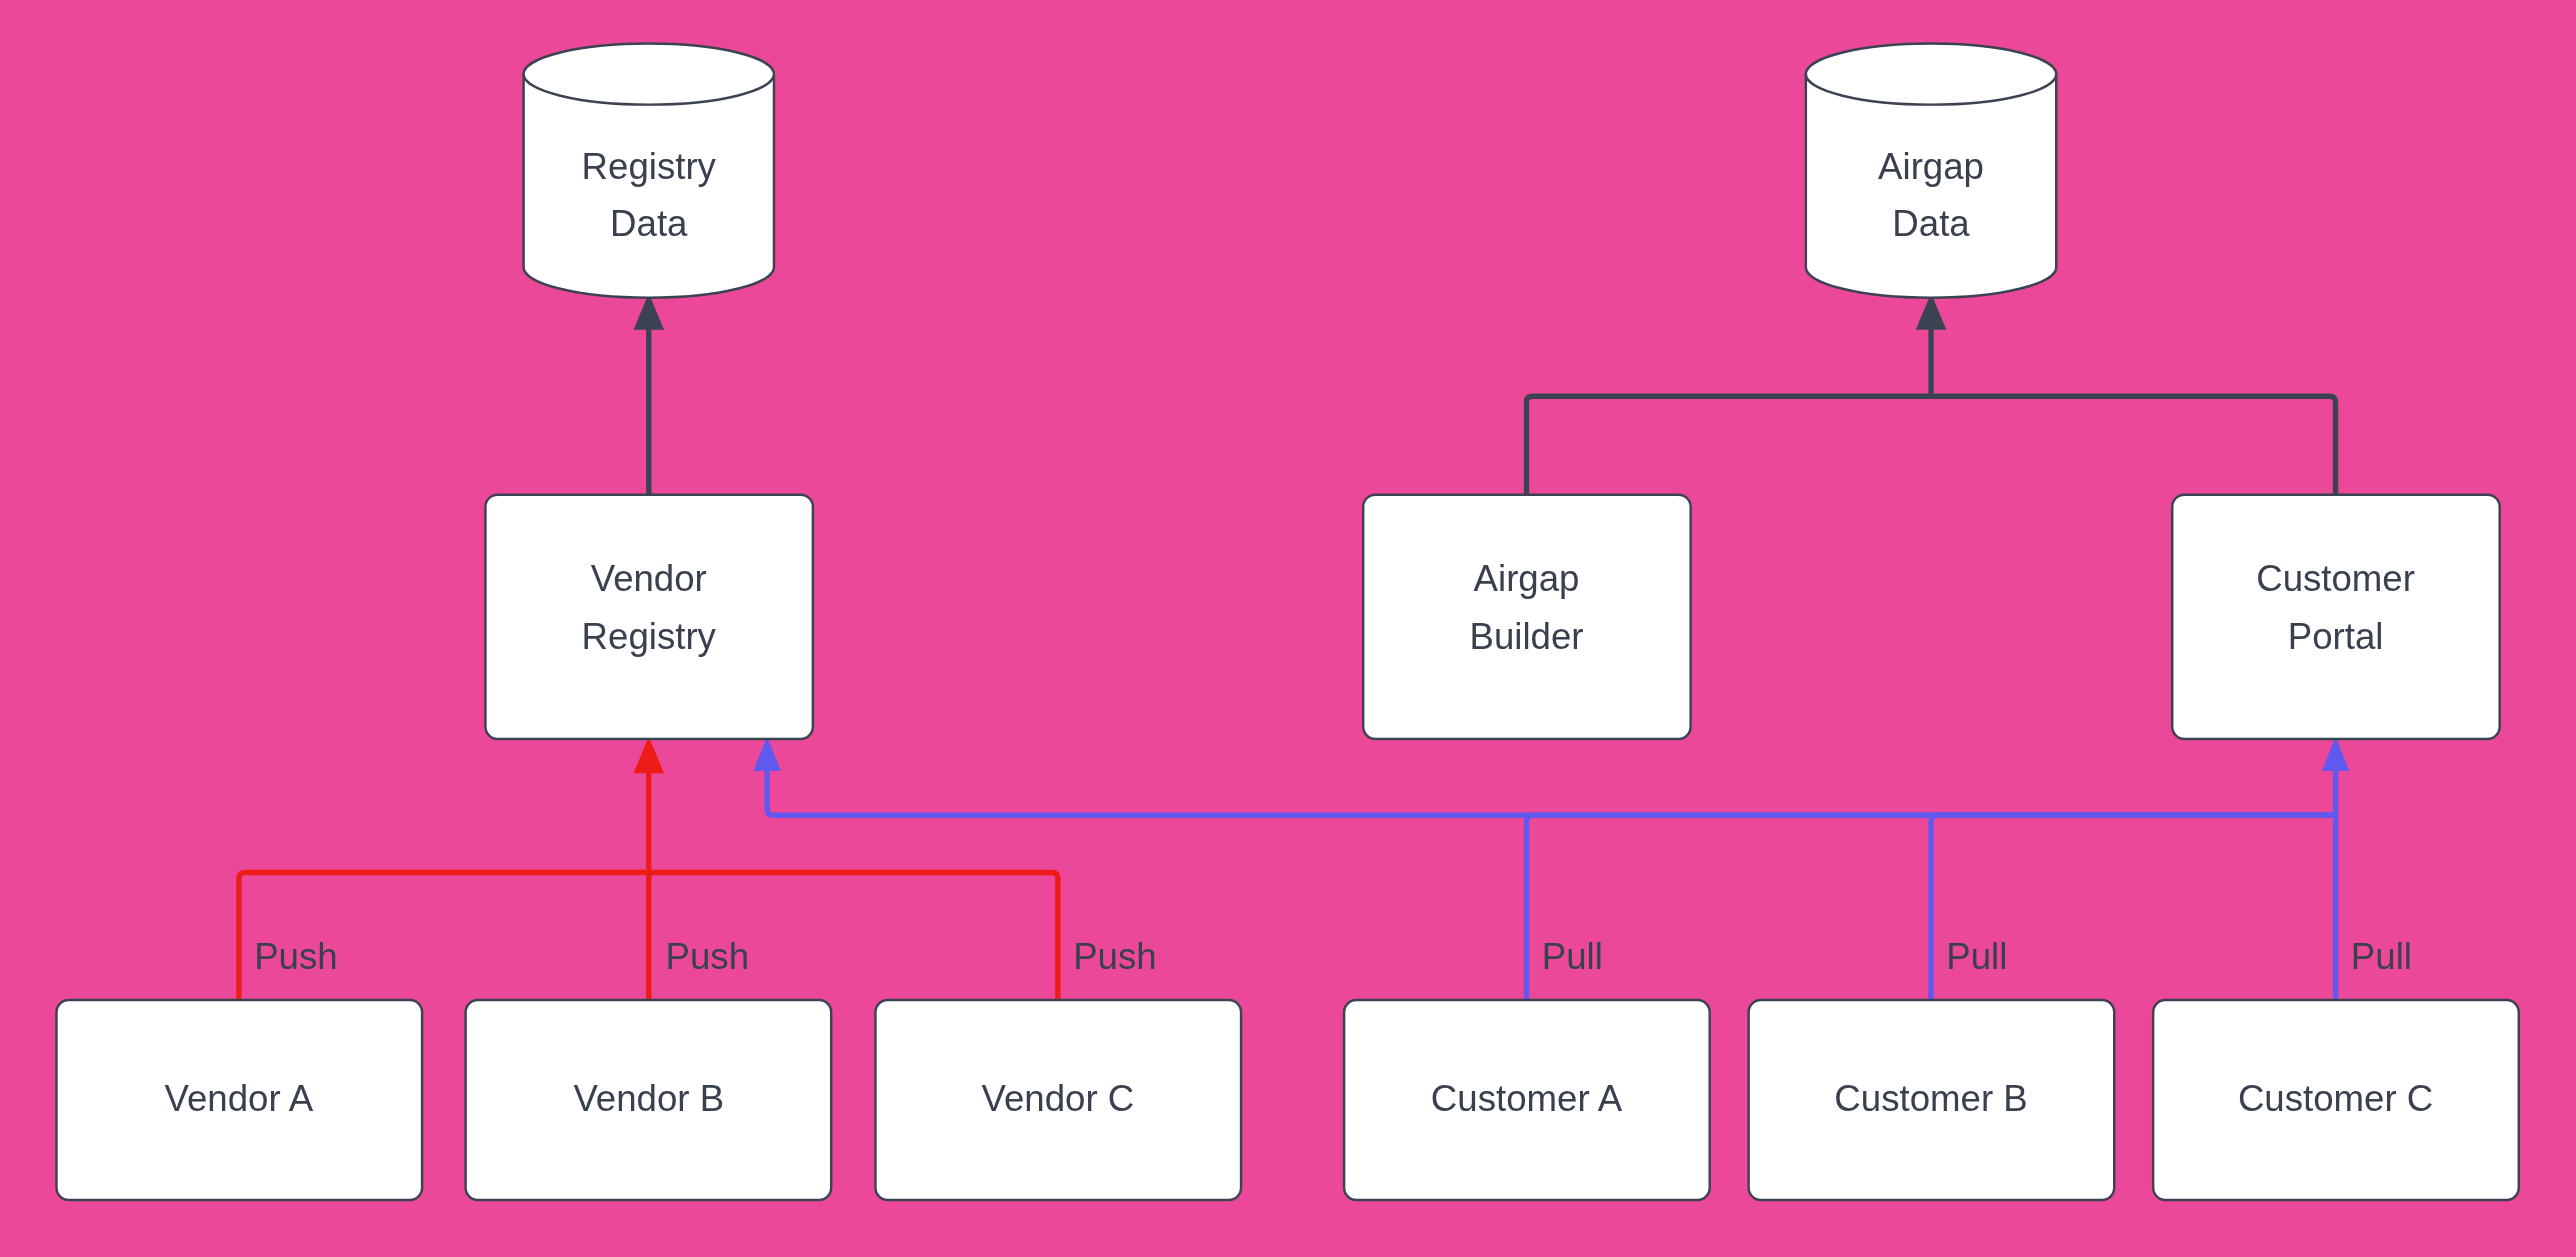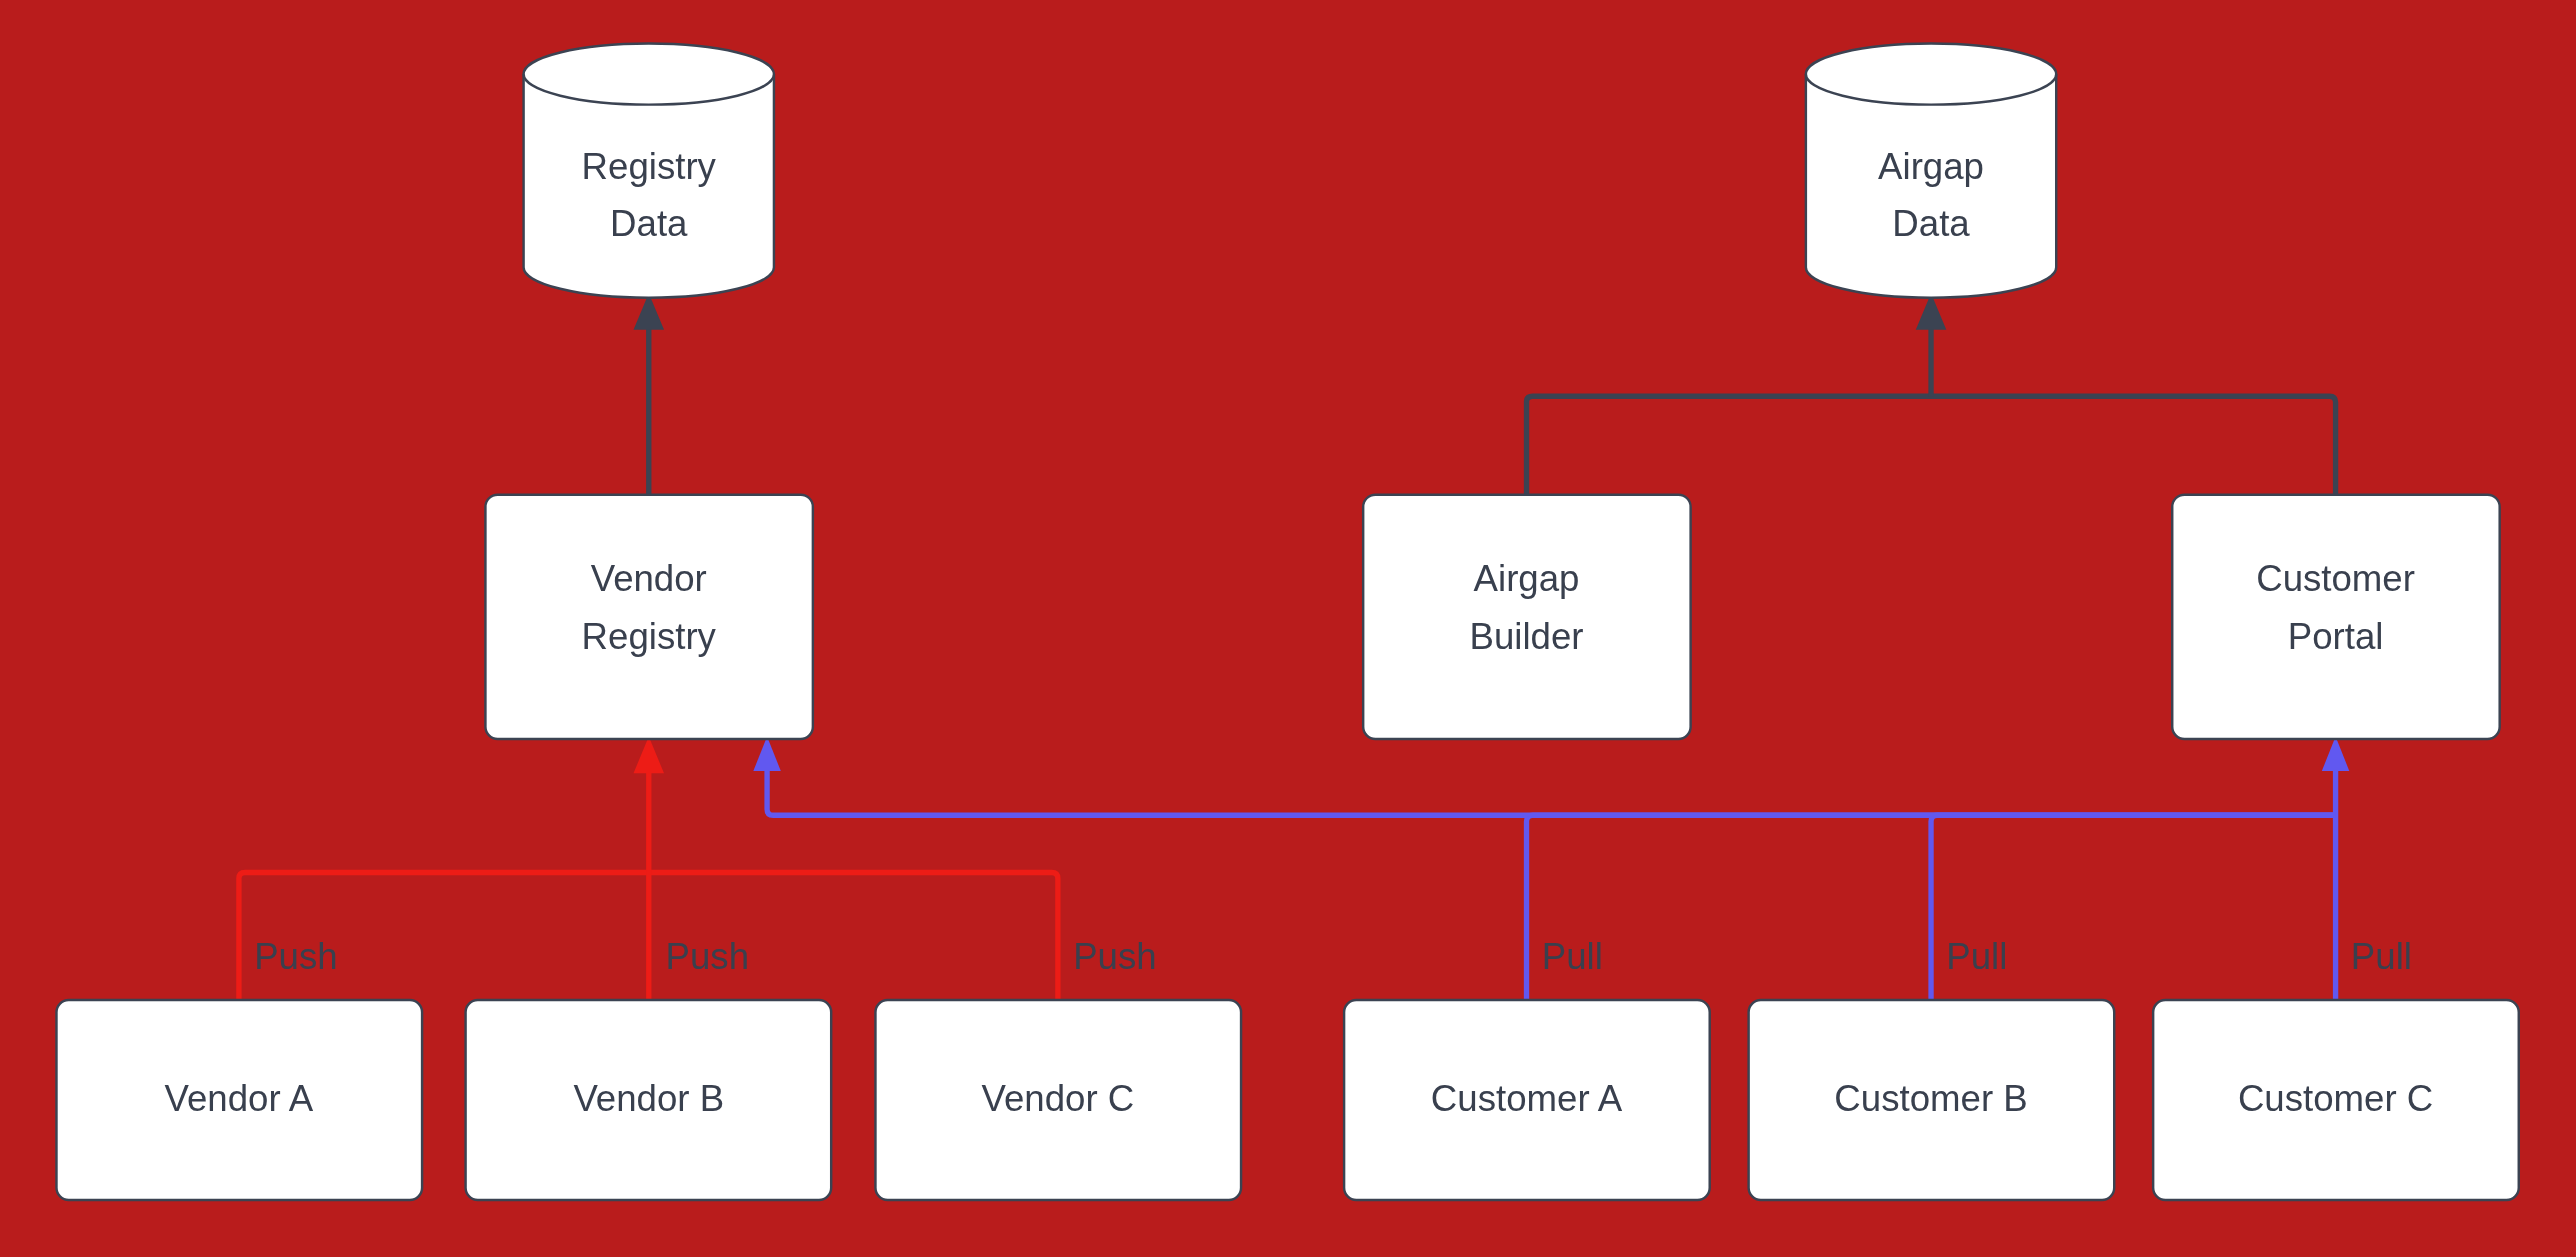--- a/index.html
+++ b/index.html
@@ -11,21 +11,21 @@
   body {
     width: 2576px;
     height: 1258px;
     font-family: "Liberation Sans", sans-serif;
     overflow: hidden;
   }
   #diagram-root {
     position: relative;
     width: 2576px;
     height: 1258px;
-    background: #b91c1c;
+    background: #ec4899;
   }
   svg#diagram-canvas {
     display: block;
     width: 2576px;
     height: 1258px;
   }
   .node-shape {
     fill: #ffffff;
     stroke: #3b4352;
     stroke-width: 3.2;

